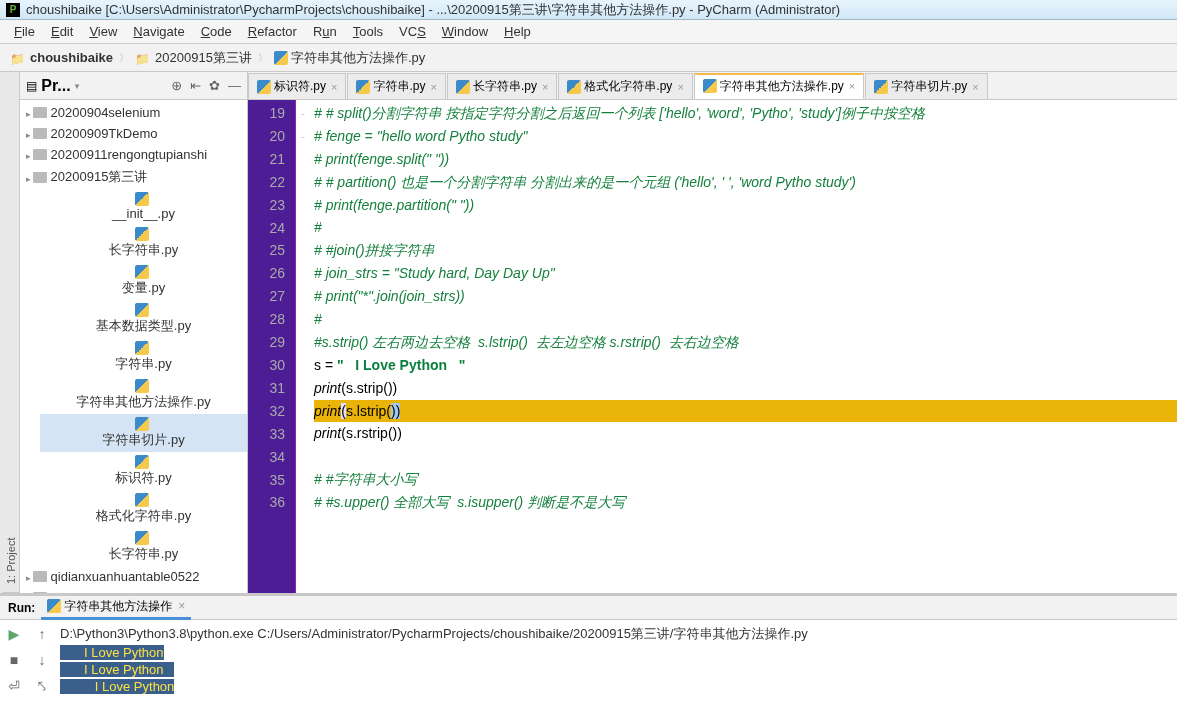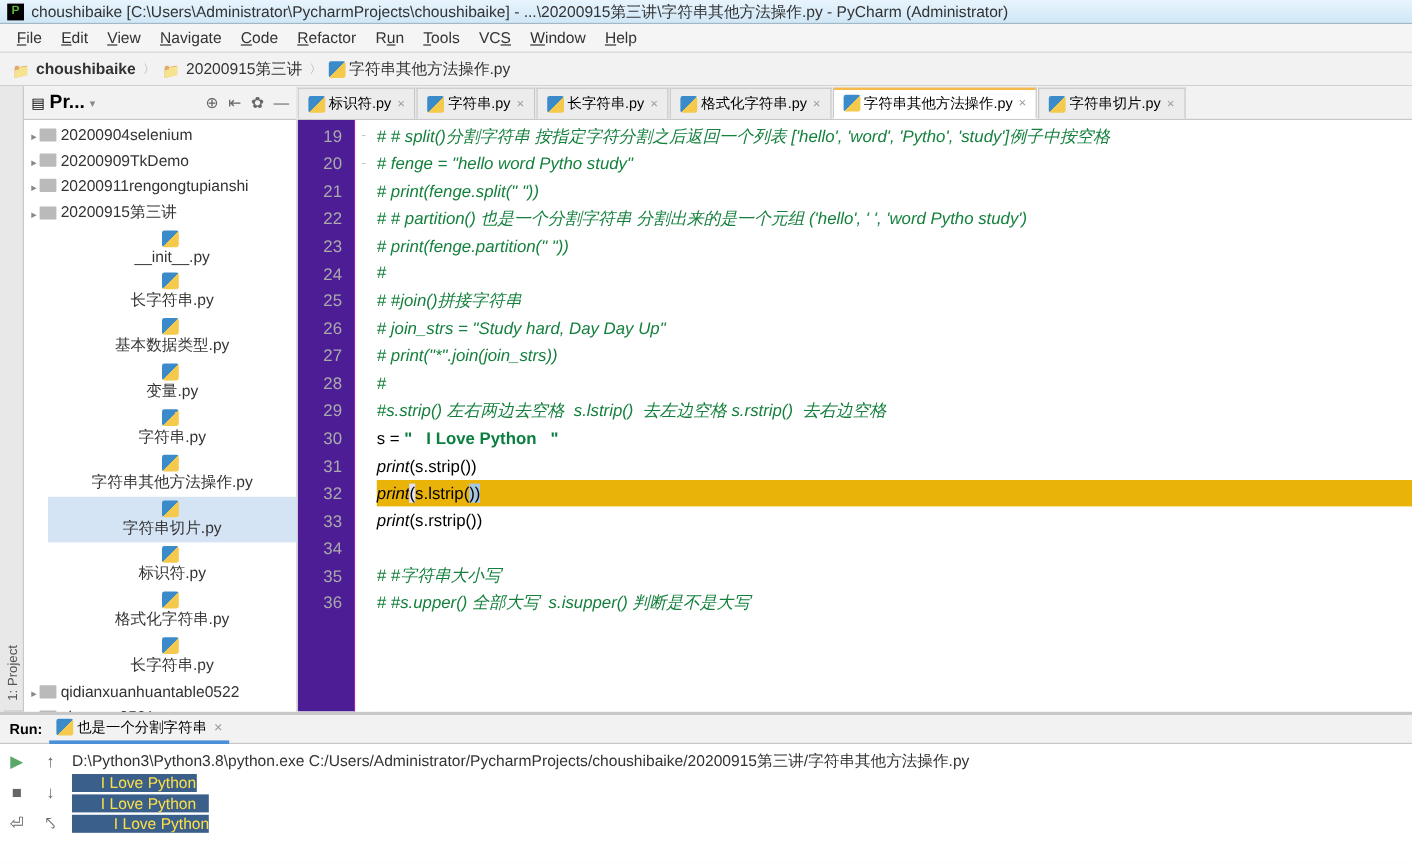--- a/index.html
+++ b/index.html
@@ -142,25 +142,25 @@
         <div class="tree-item indent">
           <span class="pyfile-ico"></span>
           <span>__init__.py</span>
         </div>
         <div class="tree-item indent">
           <span class="pyfile-ico"></span>
           <span>长字符串.py</span>
         </div>
         <div class="tree-item indent">
           <span class="pyfile-ico"></span>
+          <span>变量.py</span>
+        </div>
+        <div class="tree-item indent">
+          <span class="pyfile-ico"></span>
           <span>基本数据类型.py</span>
-        </div>
-        <div class="tree-item indent">
-          <span class="pyfile-ico"></span>
-          <span>变量.py</span>
         </div>
         <div class="tree-item indent">
           <span class="pyfile-ico"></span>
           <span>字符串.py</span>
         </div>
         <div class="tree-item indent">
           <span class="pyfile-ico"></span>
           <span>字符串其他方法操作.py</span>
         </div>
         <div class="tree-item selected indent">
@@ -279,21 +279,21 @@
       <div class="code" id="code"><div class="code-line"><span class="cm"># # split()分割字符串 按指定字符分割之后返回一个列表 ['hello', 'word', 'Pytho', 'study']例子中按空格</span></div><div class="code-line"><span class="cm"># fenge = "hello word Pytho study"</span></div><div class="code-line"><span class="cm"># print(fenge.split(" "))</span></div><div class="code-line"><span class="cm"># # partition() 也是一个分割字符串 分割出来的是一个元组 ('hello', ' ', 'word Pytho study')</span></div><div class="code-line"><span class="cm"># print(fenge.partition(" "))</span></div><div class="code-line"><span class="cm">#</span></div><div class="code-line"><span class="cm"># #join()拼接字符串</span></div><div class="code-line"><span class="cm"># join_strs = "Study hard, Day Day Up"</span></div><div class="code-line"><span class="cm"># print("*".join(join_strs))</span></div><div class="code-line"><span class="cm">#</span></div><div class="code-line"><span class="cm">#s.strip() 左右两边去空格  s.lstrip()  去左边空格 s.rstrip()  去右边空格</span></div><div class="code-line">s = <span class="str">"   I Love Python   "</span></div><div class="code-line"><span class="fn">print</span>(s.strip())</div><div class="code-line highlight"><span class="fn">print</span><span class="paren-hl">(</span>s.lstrip(<span class="sel">)</span><span class="paren-hl sel">)</span></div><div class="code-line"><span class="fn">print</span>(s.rstrip())</div><div class="code-line"></div><div class="code-line"><span class="cm"># #字符串大小写</span></div><div class="code-line"><span class="cm"># #s.upper() 全部大写  s.isupper() 判断是不是大写</span></div></div>
     </div>
   </div>
 </div>
 
 <div class="runbar">
   <div class="run-header">
     <span class="run-title">Run:</span>
     <div class="run-tab">
       <span class="pyfile-ico"></span>
-      <span>也是一个分割字符串</span>
+      <span>字符串其他方法操作</span>
       <span class="run-close">×</span>
     </div>
   </div>
   <div class="run-content">
     <div class="run-tools">
       <div class="run-col">
         <span class="play">▶</span>
         <span>■</span>
         <span>⏎</span>
       </div>

